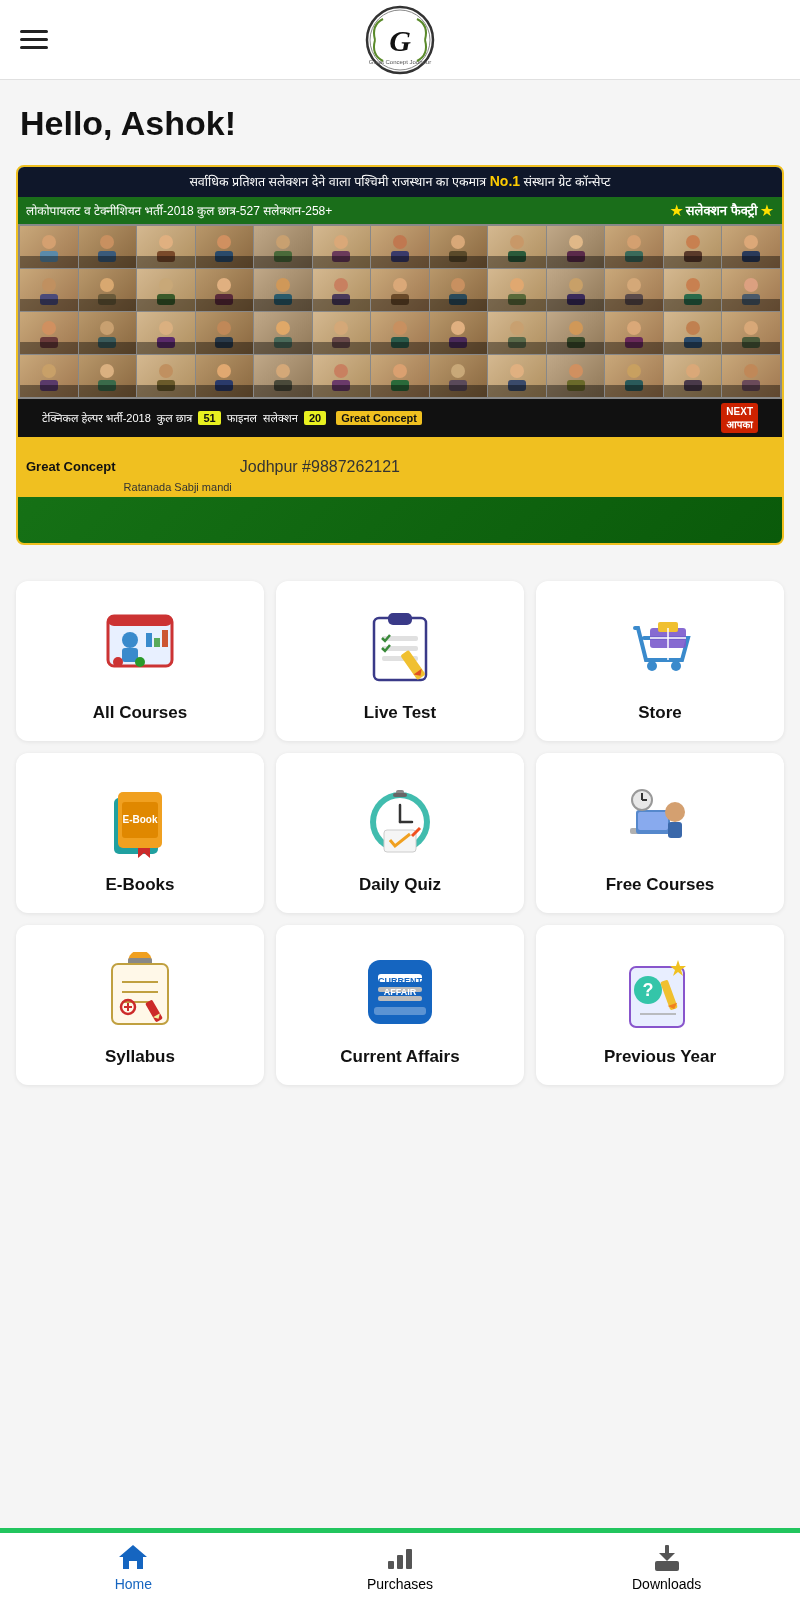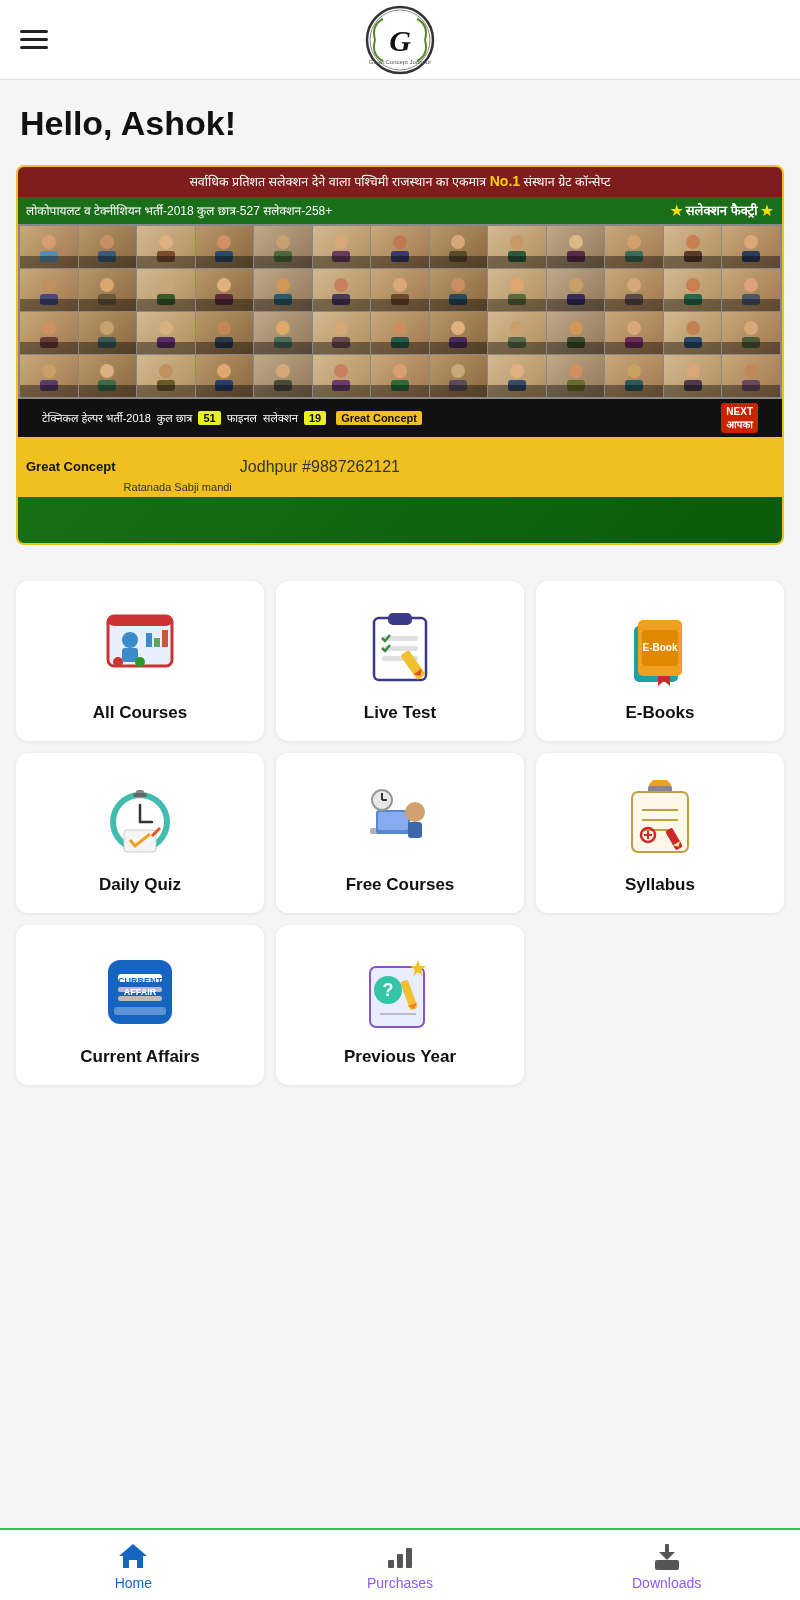--- a/index.html
+++ b/index.html
@@ -99,38 +99,38 @@
       text-align: center;
     }
 
     
     .bottom-nav {
       position: fixed;
       bottom: 0;
       left: 0;
       width: 800px;
       background: #fff;
-      border-top: 2px solid #22c55e;
+      border-top: 5px solid #22c55e;
       display: flex;
       justify-content: space-around;
       align-items: center;
       height: 72px;
       z-index: 100;
     }
     .nav-item {
       display: flex;
       flex-direction: column;
       align-items: center;
       gap: 3px;
       cursor: pointer;
       min-width: 80px;
     }
     .nav-item .nav-label {
       font-size: 14px;
-      color: #8b5cf6;
+      color: #000000;
     }
     .nav-item.active .nav-label { color: #1565C0; }
     .nav-icon-svg { width: 32px; height: 32px; }
 
     
     .bottom-spacer { height: 80px; }
 
     
     .photo-rows {
       display: flex;
@@ -165,21 +165,21 @@
     .photo-thumb:nth-child(3n) { background: linear-gradient(135deg, #d4b890, #b09060); }
     .photo-thumb:nth-child(5n) { background: linear-gradient(135deg, #c0a888, #907858); }
 
     .face-svg { width: 26px; height: 30px; }
 
     
     .banner-inner {
       background: #fff;
     }
     .strip1 {
-      background: #7f1d1d;
+      background: #0f172a;
       padding: 5px 20px;
       font-size: 12.5px;
       color: #fff;
       text-align: center;
       line-height: 1.4;
     }
     .strip1 .no1 {
       color: #ffcc00;
       font-weight: bold;
       font-size: 14px;
@@ -610,21 +610,21 @@
           </div>
       </div>
     </div>
 
     <div class="bottom-strip">
       <span class="wt">टेक्निकल हेल्पर भर्ती-2018</span>
       <span class="wt">कुल छात्र</span>
       <span class="badge-y">51</span>
       <span class="wt">फाइनल</span>
       <span class="wt">सलेक्शन</span>
-      <span class="badge-y">19</span>
+      <span class="badge-y">20</span>
       <span class="brand-box">Great Concept</span>
       <div class="next-badge">NEXT<br>आपका</div>
     </div>
 
     <div style="background:#f0c020; padding:4px 8px; display:flex; align-items:center; gap:8px;">
       <span style="font-weight:bold; font-size:13px; color:#111;">Great Concept</span>
       <span style="font-size:11px; color:#333;margin-top:40px;">Ratanada Sabji mandi</span>
       <span style="font-size:16px; color:#333;">Jodhpur #9887262121</span>
     </div>
   </div>
@@ -668,20 +668,37 @@
         <polyline points="22,30 25,33 30,27" fill="none" stroke="#3a8a3a" stroke-width="2.5"></polyline>
         <polyline points="22,40 25,43 30,37" fill="none" stroke="#3a8a3a" stroke-width="2.5"></polyline>
 
         <rect x="48" y="42" width="10" height="30" rx="2" fill="#f0c030" transform="rotate(-35,53,57)"></rect>
         <polygon points="53,70 58,65 48,65" fill="#e05020" transform="rotate(-35,53,57)"></polygon>
       </svg>
     </div>
     <span class="card-label">Live Test</span>
   </div>
 
+  <div class="menu-card">
+    <div class="card-icon">
+      <svg width="80" height="80" viewBox="0 0 80 80">
+
+        <path d="M15,20 L18,20 L26,52 L62,52 L68,30 L24,30" fill="none" stroke="#3a8acc" stroke-width="4" stroke-linecap="round"></path>
+        <rect x="30" y="20" width="36" height="20" rx="3" fill="#7a5acc" opacity="0.9"></rect>
+        <rect x="38" y="14" width="20" height="10" rx="2" fill="#f0c030"></rect>
+
+        <circle cx="32" cy="58" r="5" fill="#3a8acc"></circle>
+        <circle cx="56" cy="58" r="5" fill="#3a8acc"></circle>
+
+        <line x1="30" y1="30" x2="66" y2="30" stroke="#fff" stroke-width="1.5"></line>
+        <line x1="48" y1="20" x2="48" y2="52" stroke="#fff" stroke-width="1.5"></line>
+      </svg>
+    </div>
+    <span class="card-label">Store</span>
+  </div>
 
   <div class="menu-card">
     <div class="card-icon">
       <svg width="80" height="80" viewBox="0 0 80 80">
 
         <rect x="14" y="18" width="44" height="56" rx="5" fill="#20a0a0"></rect>
 
         <rect x="18" y="12" width="44" height="56" rx="5" fill="#f0a020"></rect>
 
         <rect x="22" y="22" width="36" height="36" rx="3" fill="#e08800"></rect>

